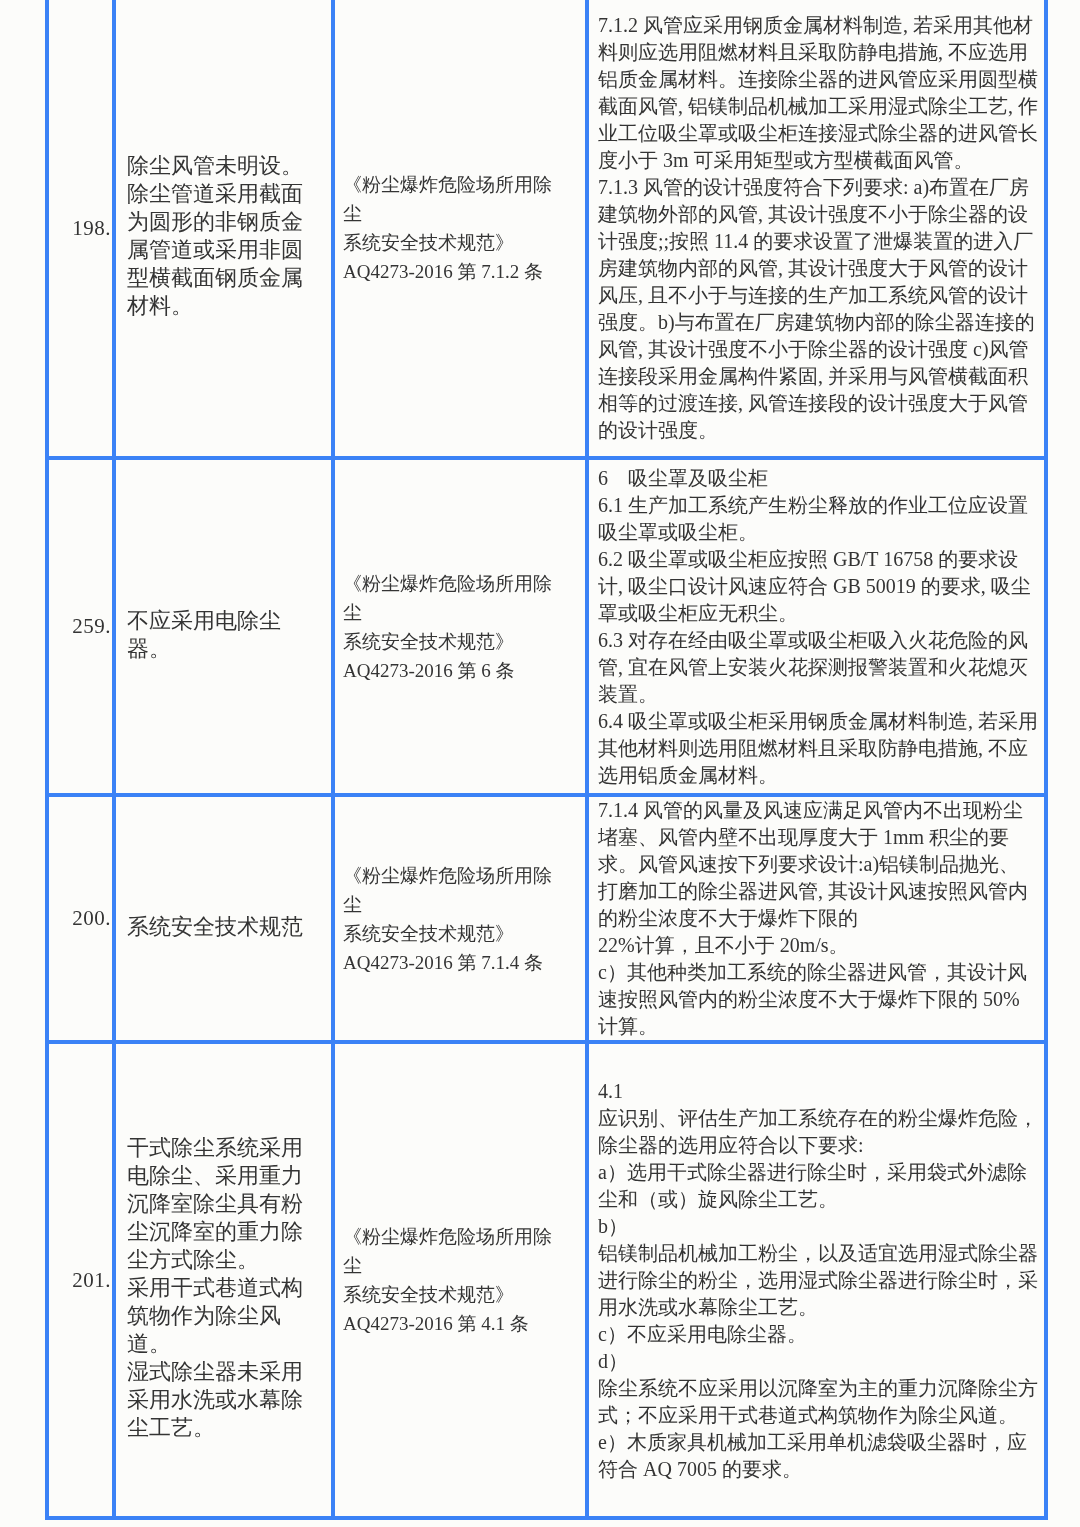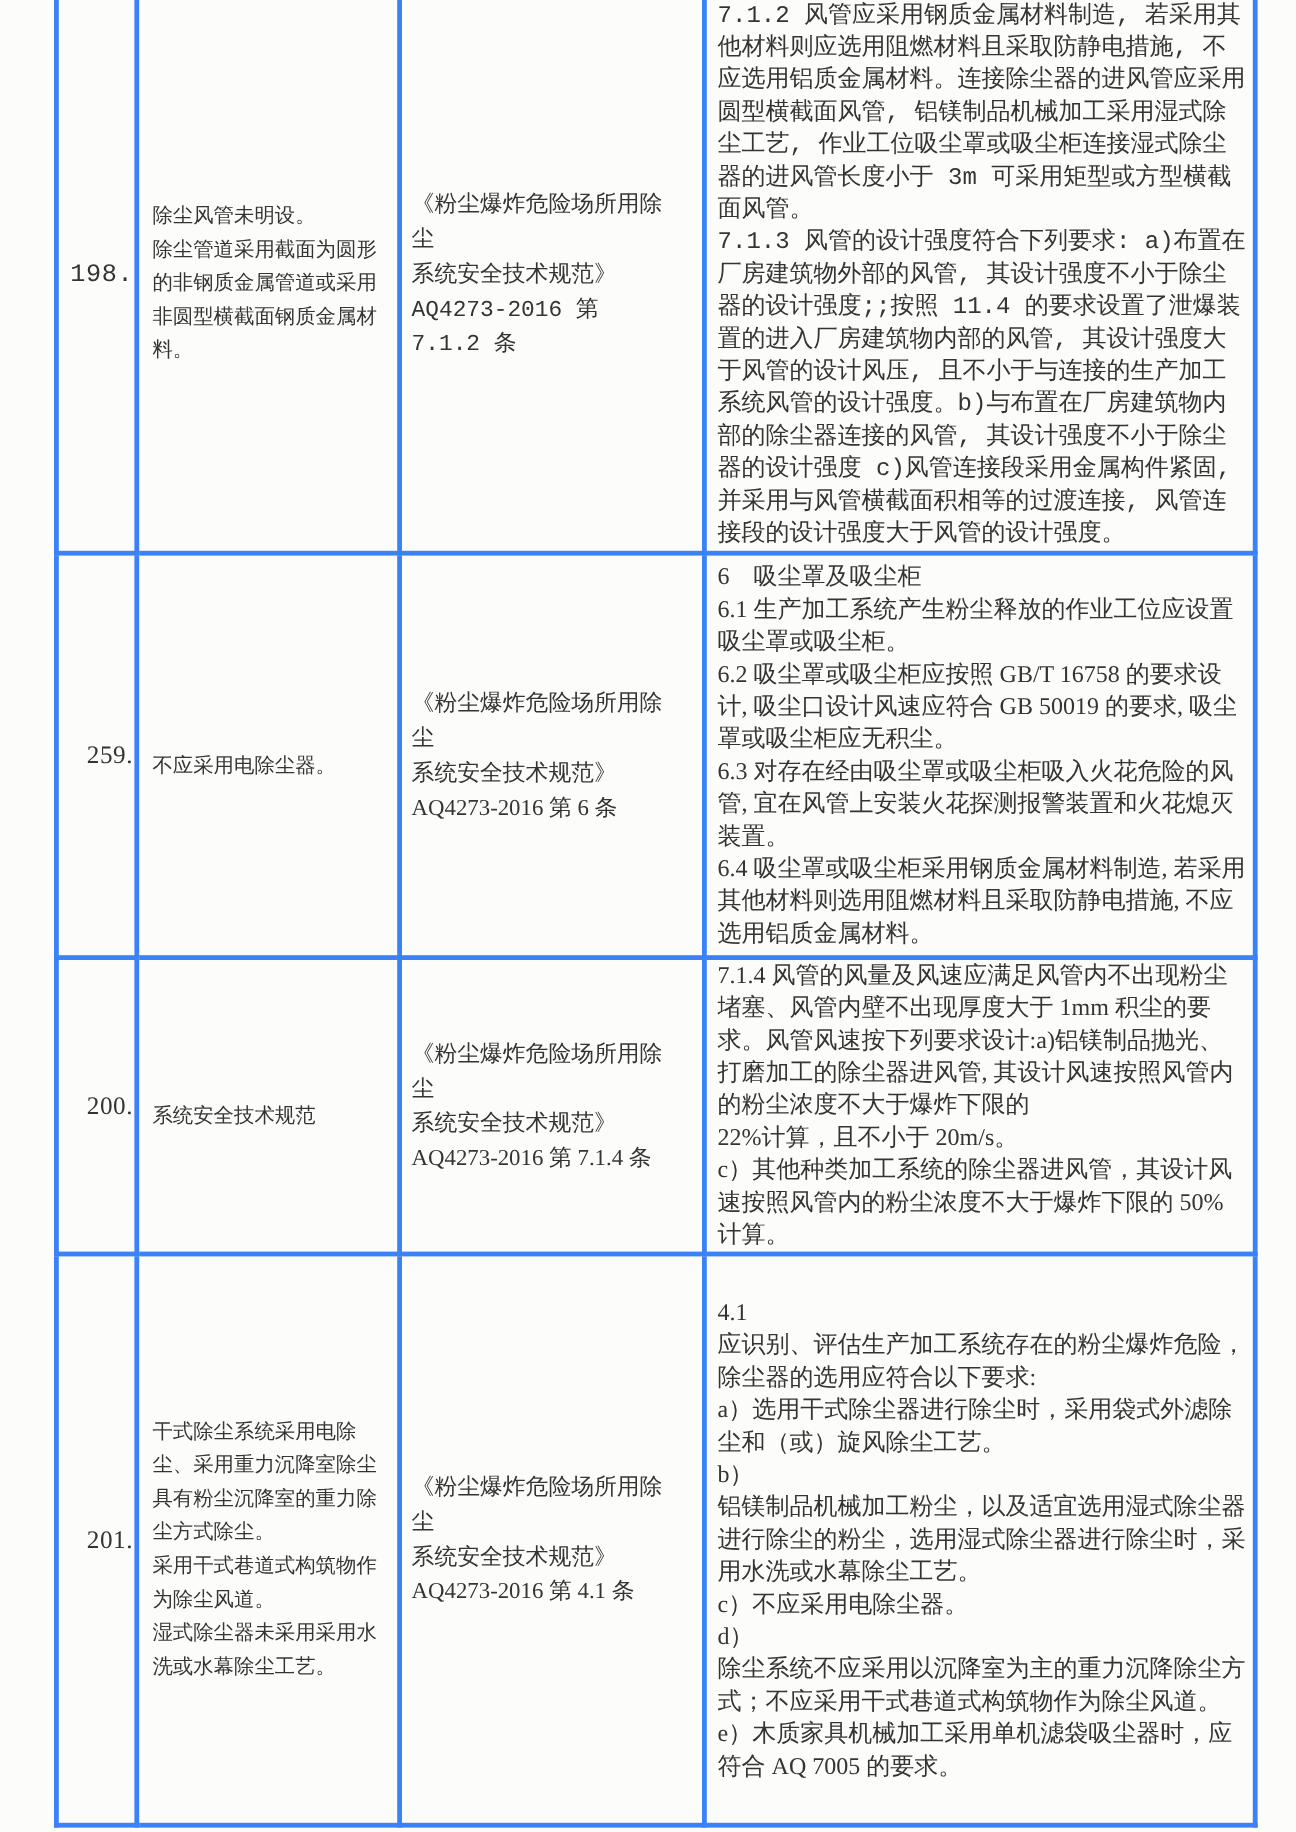--- a/index.html
+++ b/index.html
@@ -25,30 +25,29 @@
     table-layout: fixed;
   }
   table.grid td {
     border: 4px solid #3b82f6;
     vertical-align: middle;
     background: transparent;
     overflow: hidden;
   }
   table.grid tr:first-child td {
     border-top: none; 
-    font-family: Liberation Mono, monospace;
   }
   td.num {
     text-align: right;
     font-size: 21px;
     letter-spacing: 0.5px;
   }
   td.problem {
     padding: 16px 10px 0 11px;
-    font-size: 17px;
+    font-size: 22px;
     line-height: 28px;
     white-space: pre-line;
   }
   td.ref {
     padding: 0 20px 0 8px;
     font-size: 19px;
     line-height: 29px;
     white-space: pre-line;
     border-radius: 25px;
   }

